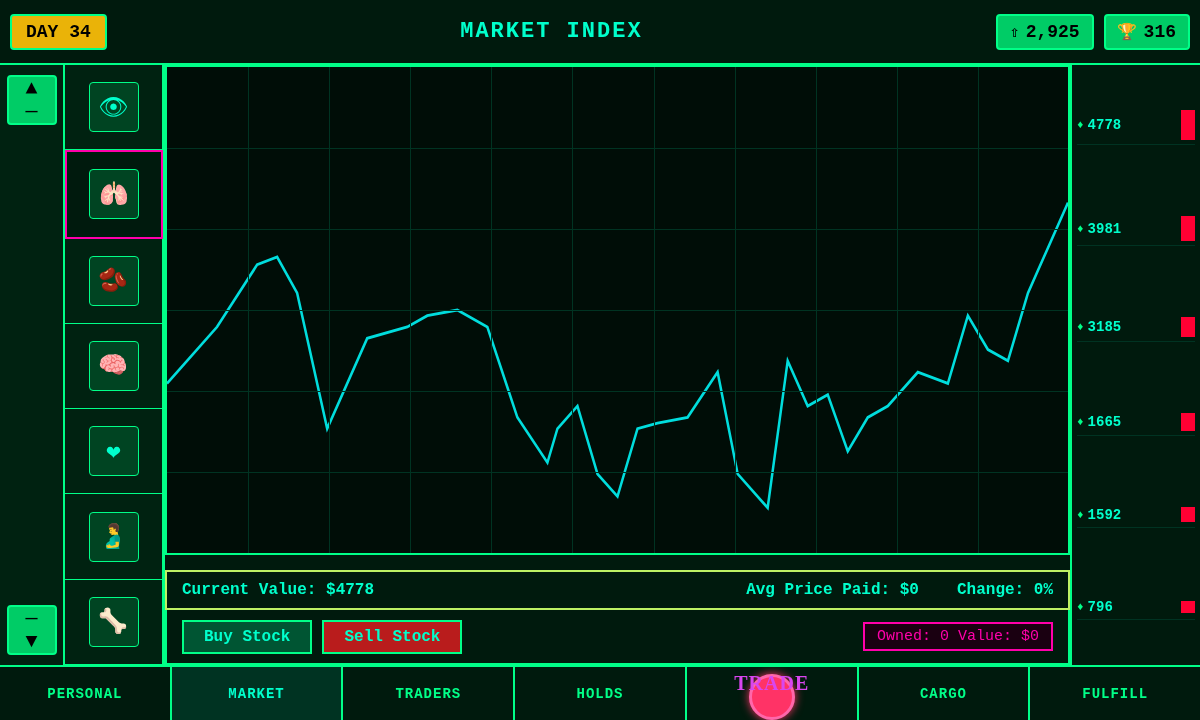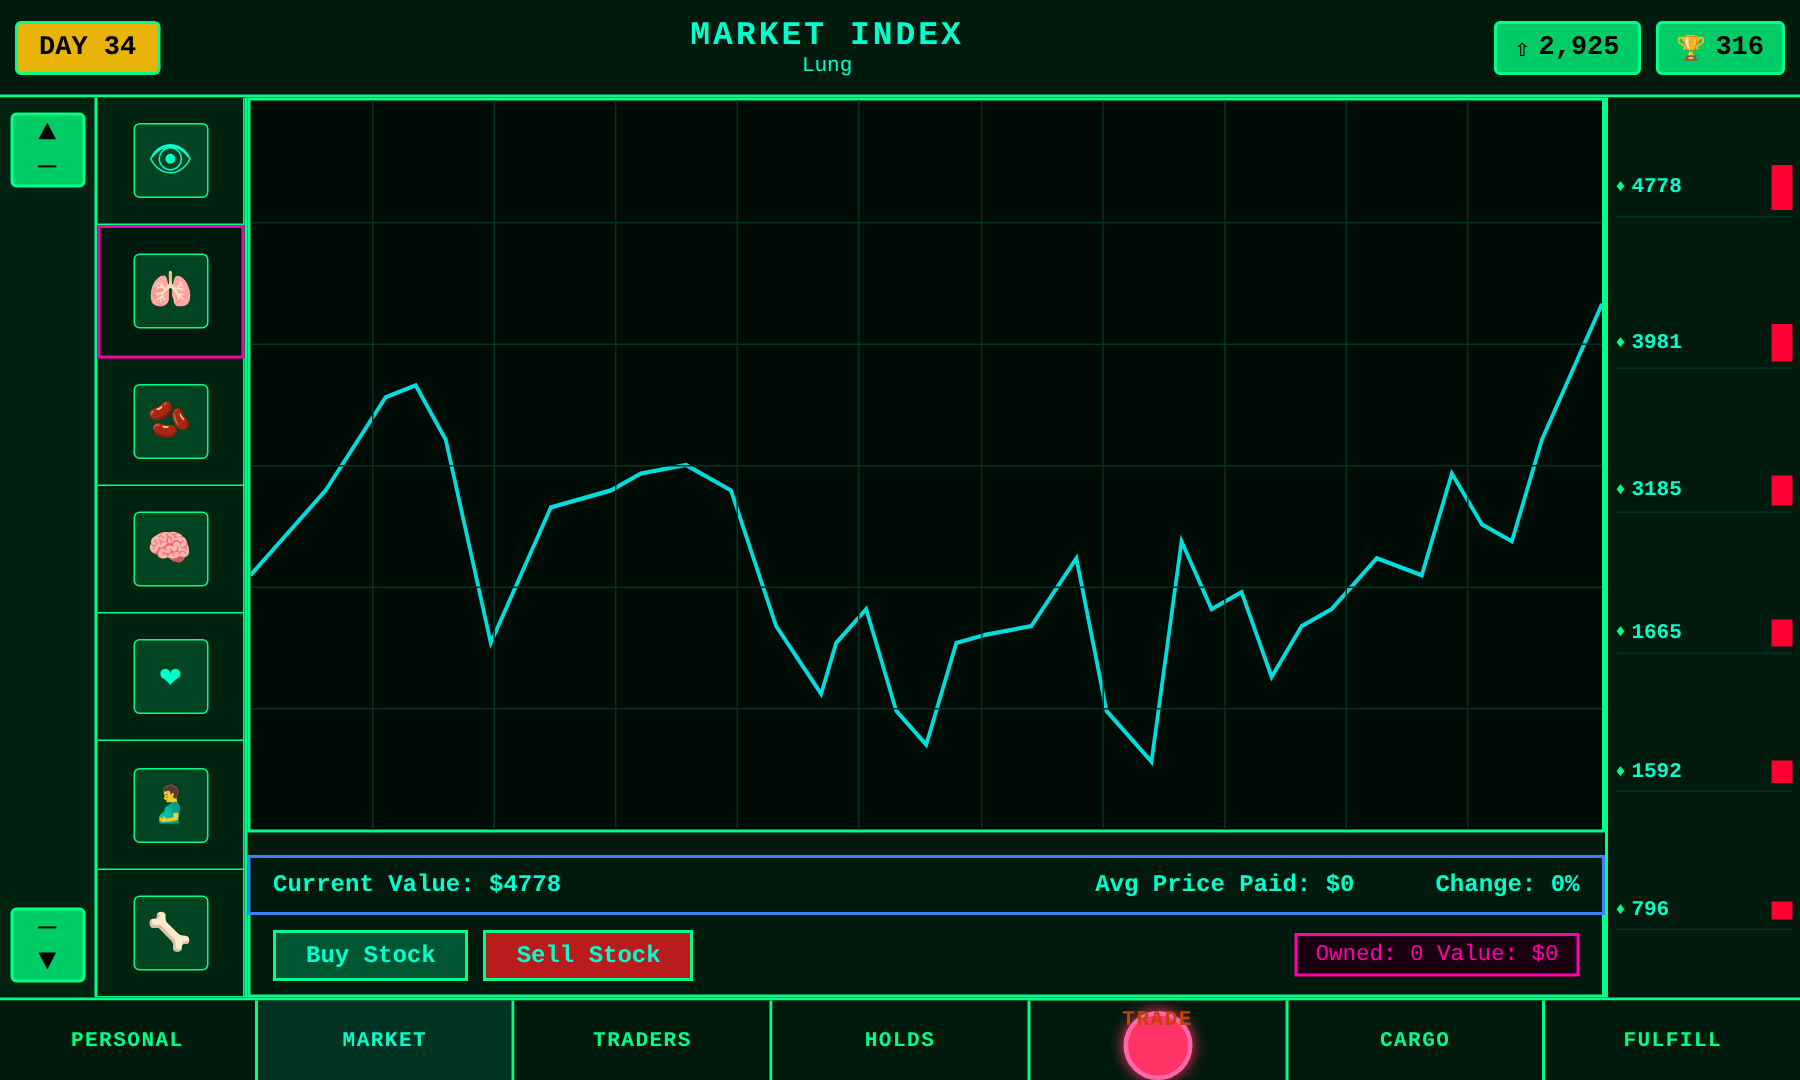--- a/index.html
+++ b/index.html
@@ -226,25 +226,25 @@
     }
 
     
     .info-bar {
       position: absolute;
       bottom: 110px;
       left: 165px;
       right: 130px;
       height: 40px;
       background: #001a0d;
-      border: 2px solid #3b82f6;
+      border: 2px solid #bef264;
       display: flex;
       align-items: center;
       padding: 0 15px;
-      gap: 24px;
+      gap: 8px;
     }
 
     .info-text {
       font-size: 16px;
       color: #00ffcc;
       font-weight: bold;
     }
 
     
     .trade-bar {
@@ -332,26 +332,27 @@
     .trade-center {
       display: flex;
       align-items: center;
       justify-content: center;
       position: relative;
       flex: 1;
       border-right: 2px solid #00ff88;
     }
 
     .trade-label {
-      font-size: 14px;
-      font-weight: bold;
-      color: #c2410c;
+      font-size: 20px;
+      font-weight: bold;
+      color: #d946ef;
       letter-spacing: 1px;
       position: absolute;
       top: 5px;
+      font-family: Liberation Serif, serif;
     }
 
     .trade-circle {
       width: 46px;
       height: 46px;
       background: #ff3366;
       border-radius: 50%;
       border: 3px solid #ff66aa;
       cursor: pointer;
       box-shadow: 0 0 10px #ff3366;
@@ -375,21 +376,20 @@
 </head>
 <body>
 
 <div class="screen">
 
   <div class="top-bar">
     <div class="day-badge">DAY 34</div>
 
     <div class="market-title">
       <div class="main-title">MARKET INDEX</div>
-      <div class="sub-title">Lung</div>
     </div>
 
     <div class="top-stats">
       <div class="stat-badge">
         <span class="icon-placeholder">⇧</span>
         <span>2,925</span>
       </div>
       <div class="stat-badge">
         <span class="icon-placeholder">🏆</span>
         <span>316</span>

